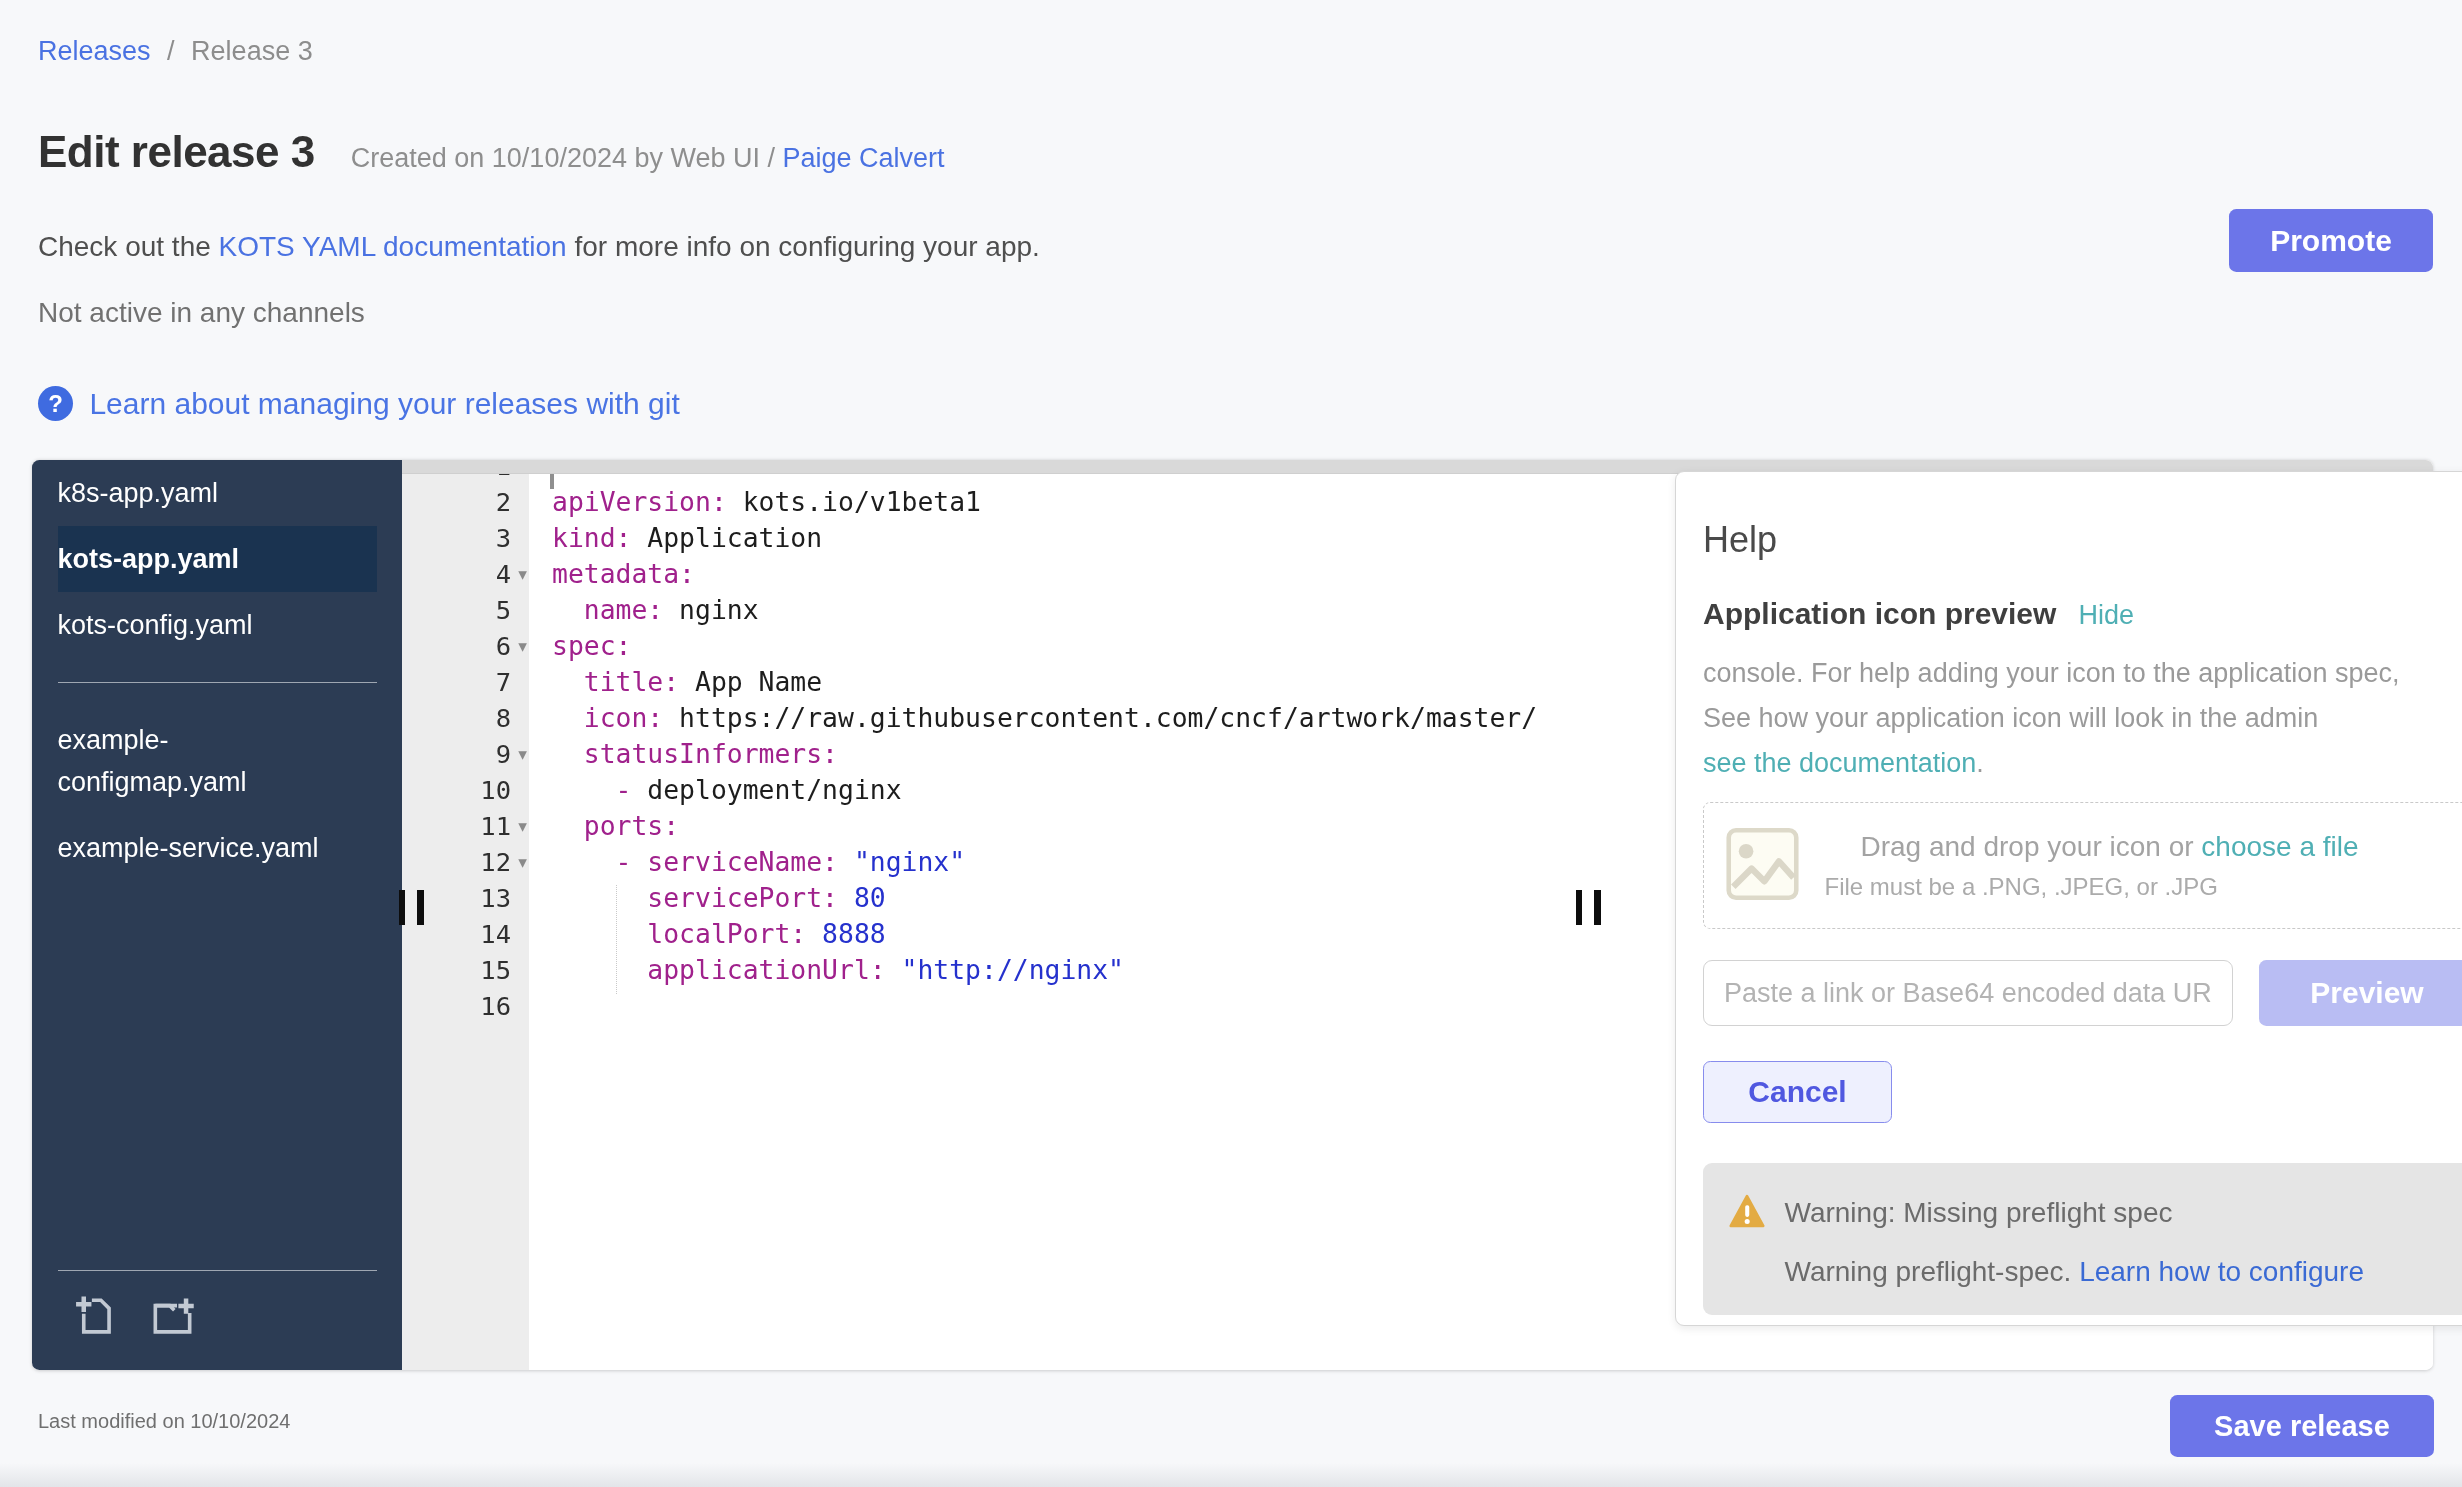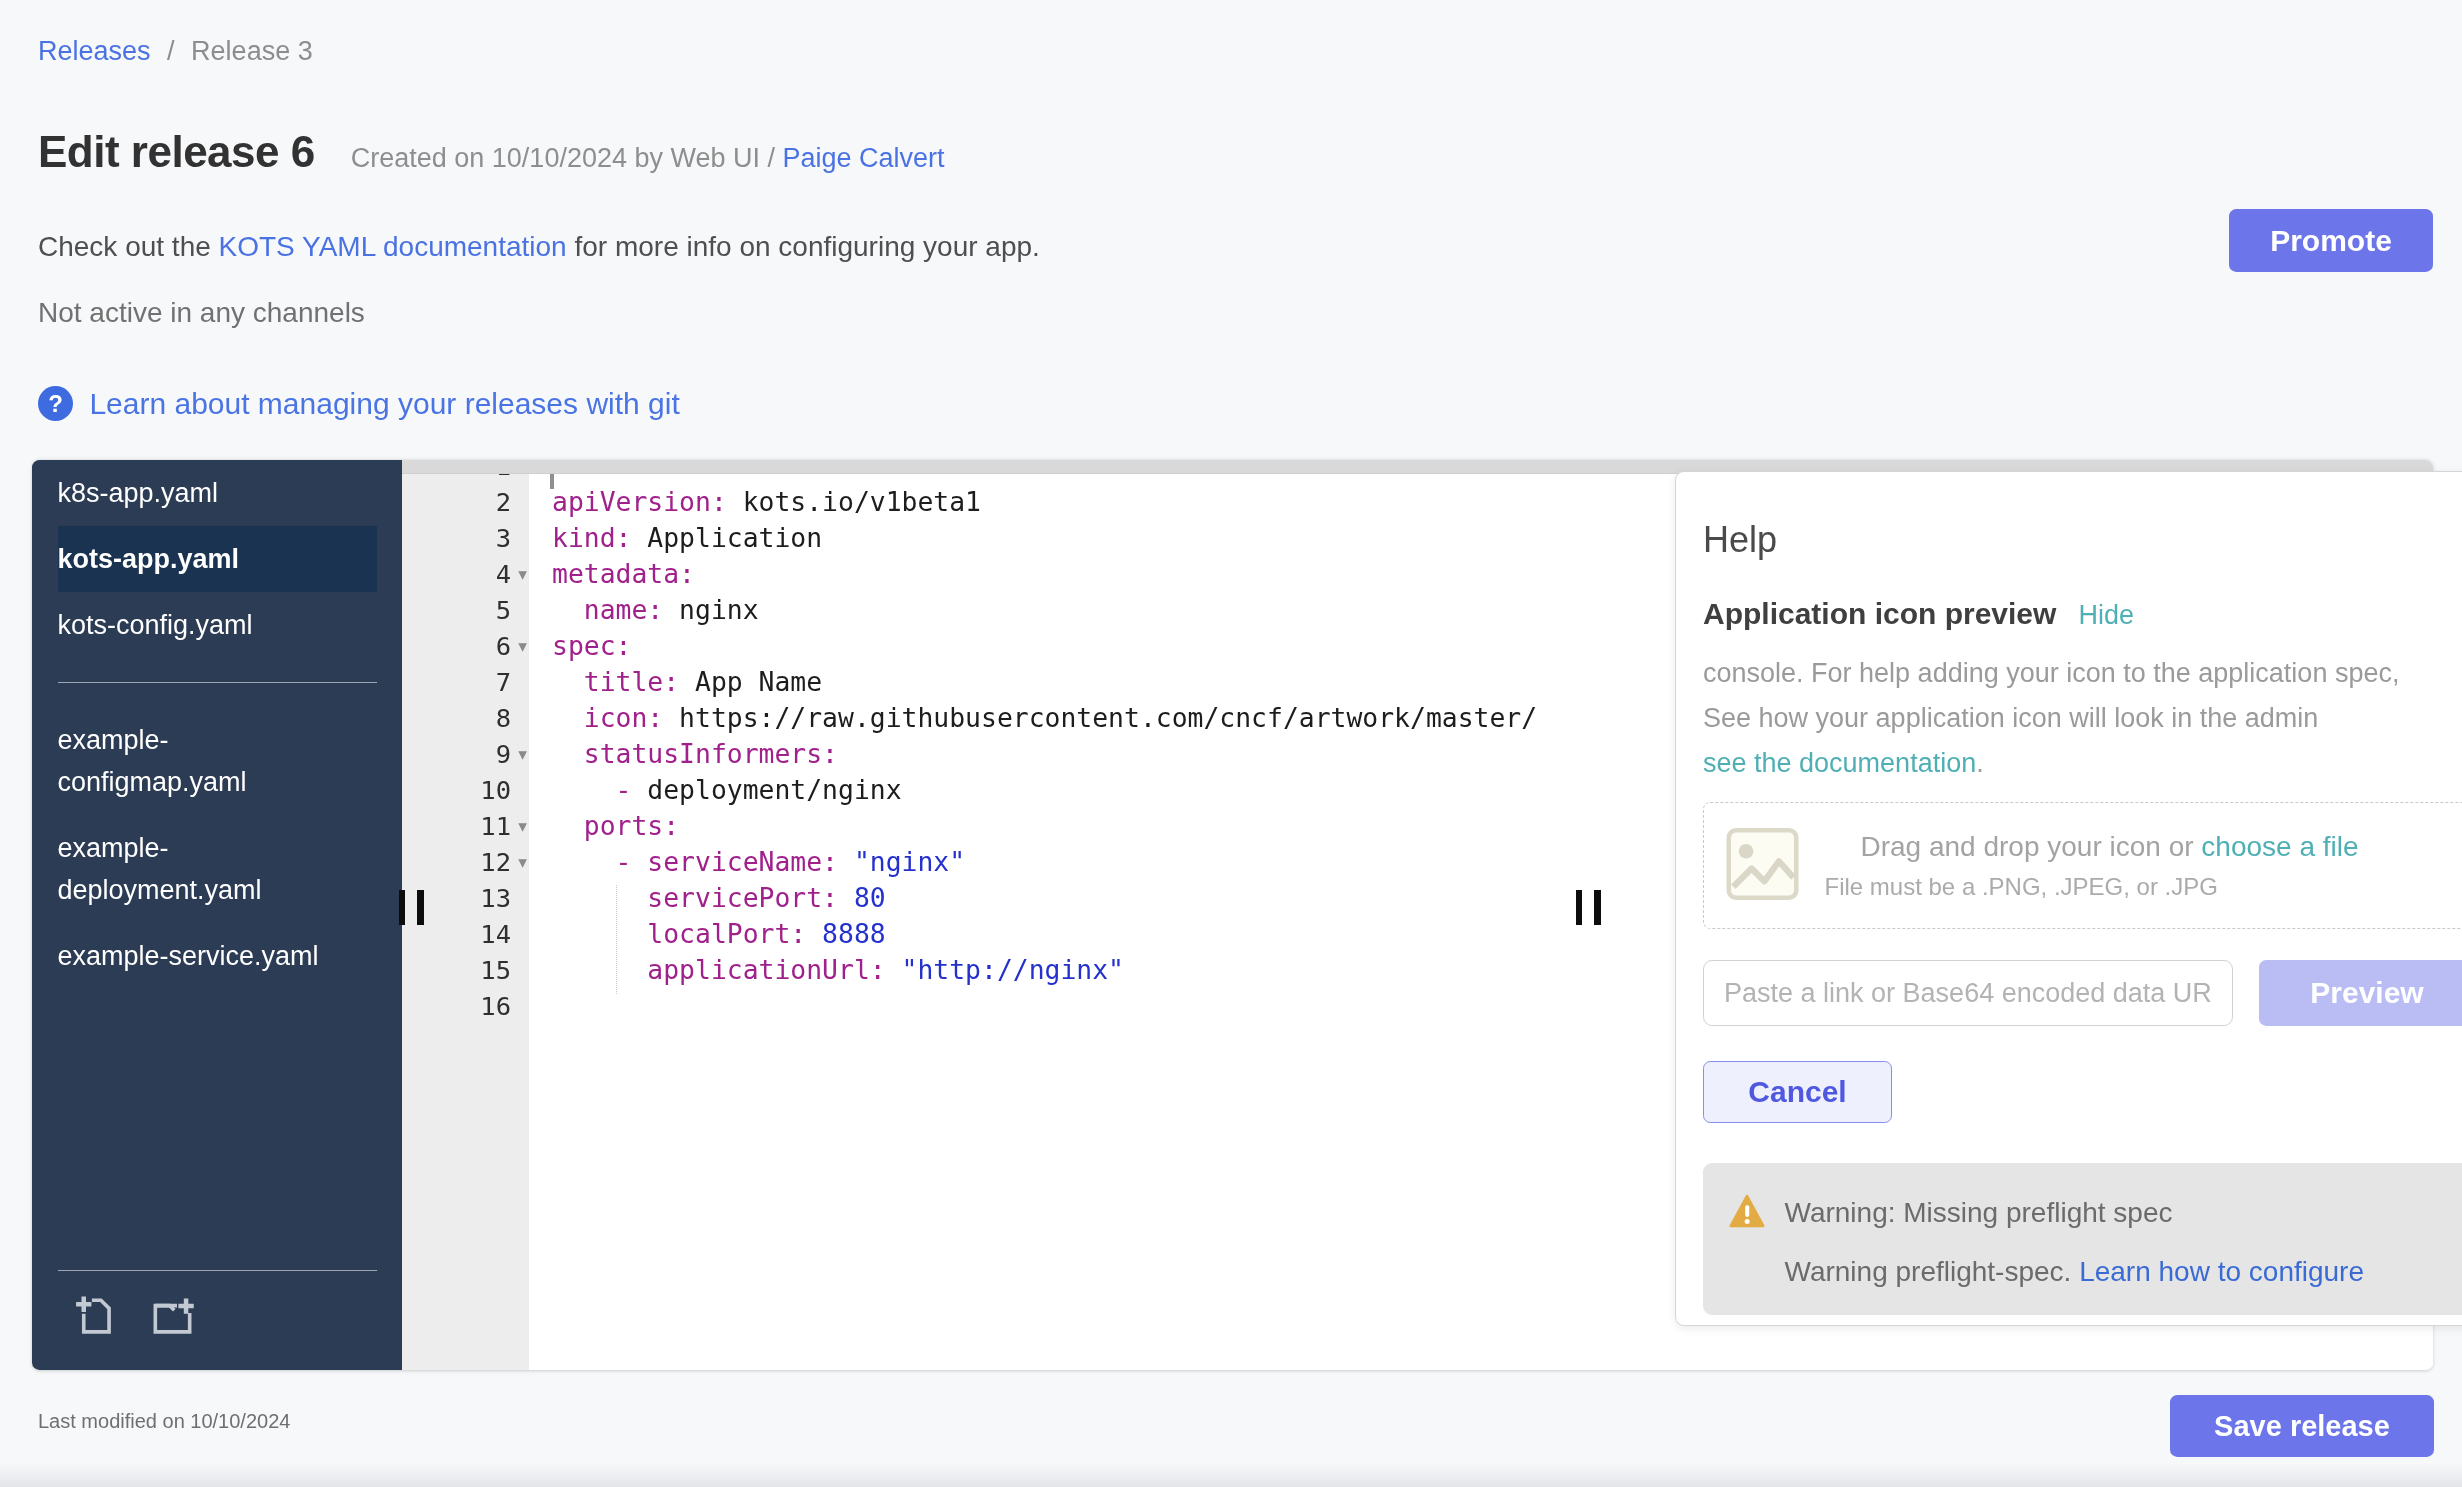--- a/index.html
+++ b/index.html
@@ -114,21 +114,21 @@
 
 <div class="page">
 
   <div class="breadcrumb">
     <span class="bc-link">Releases</span>
     <span class="bc-sep">/</span>
     <span class="bc-current">Release 3</span>
   </div>
 
   <div class="title-row">
-    <span class="page-title">Edit release 6</span>
+    <span class="page-title">Edit release 3</span>
     <span class="created-line">
       <span>Created on 10/10/2024 by Web UI / </span><span class="created-author">Paige Calvert</span>
     </span>
   </div>
 
   <button class="promote-btn">Promote</button>
 
   <div class="check-line">
     <span>Check out the </span><span class="inline-link">KOTS YAML documentation</span><span> for more info on configuring your app.</span>
   </div>
@@ -143,21 +143,20 @@
 
     <div class="sidebar">
       <div class="file-list">
           <div class="file-item"><span class="file-label">k8s-app.yaml</span></div>
           <div class="file-item selected"><span class="file-label">kots-app.yaml</span></div>
           <div class="file-item"><span class="file-label">kots-config.yaml</span></div>
         </div>
       <div class="side-divider"></div>
       <div class="file-list" style="padding-top:0;">
           <div class="file-item"><span class="file-label">example-configmap.yaml</span></div>
-          <div class="file-item"><span class="file-label">example-deployment.yaml</span></div>
           <div class="file-item"><span class="file-label">example-service.yaml</span></div>
         </div>
       <div class="sidebar-bottom">
         <div class="bottom-divider"></div>
         <div class="bottom-icons">
           <span>
             <svg width="47" height="47" viewBox="0 0 52 52" fill="none">
               <path d="M22 8 H32 L41 17 V43 H13 V23" stroke="#c2c9d3" stroke-width="4"></path>
               <path d="M13 4 V21 M4.5 12.5 H21.5" stroke="#c2c9d3" stroke-width="5"></path>
             </svg>

